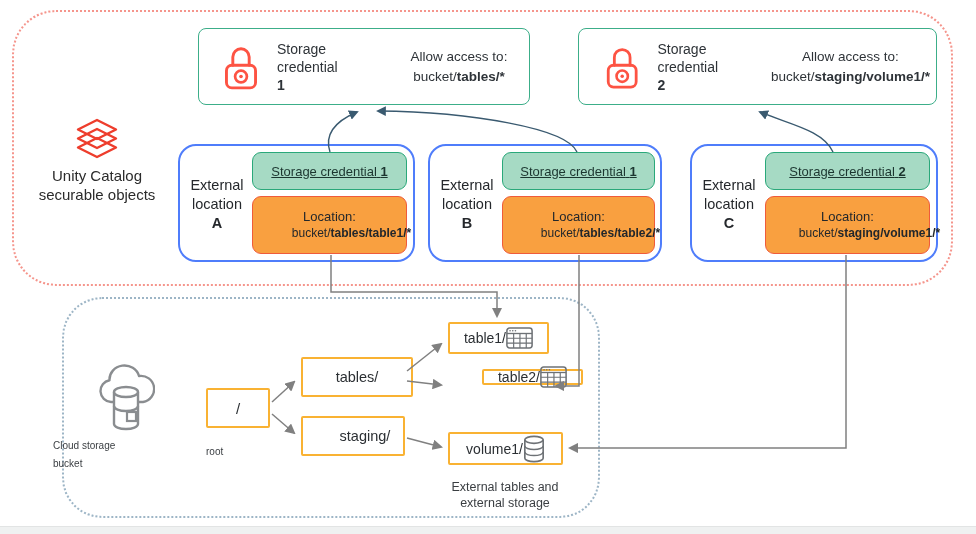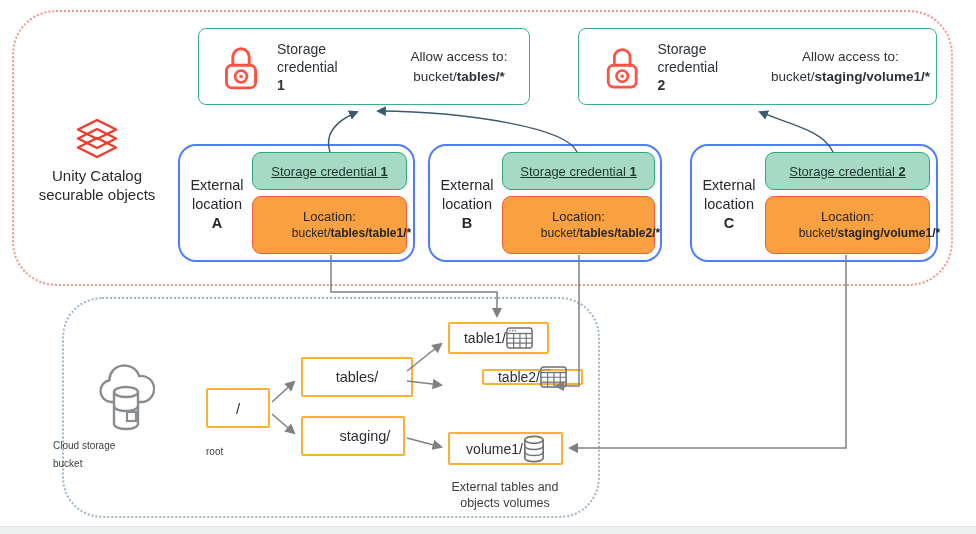--- a/index.html
+++ b/index.html
@@ -180,21 +180,21 @@
     <span>volume1/</span>
     <svg width="22" height="28" viewBox="0 0 24 30" fill="none">
       <ellipse cx="12" cy="5" rx="10" ry="3.8" stroke="#6e7276" stroke-width="1.8"></ellipse>
       <path d="M2 5 V25 a10 3.8 0 0 0 20 0 V5" stroke="#6e7276" stroke-width="1.8"></path>
       <path d="M2 11.8 a10 3.8 0 0 0 20 0 M2 18.4 a10 3.8 0 0 0 20 0" stroke="#6e7276" stroke-width="1.6"></path>
     </svg>
   </div>
 
   <div class="abs caption" style="left:420px;top:479px;width:170px;">
     <div>External tables and</div>
-    <div>objects volumes</div>
+    <div>external storage</div>
   </div>
 
   <svg class="abs overlay">
     <defs>
       <marker id="ah-gray" viewBox="0 0 10 10" refX="8" refY="5" markerWidth="7" markerHeight="7" orient="auto-start-reverse">
         <path d="M0 0 L10 5 L0 10 Z" fill="#808080"></path>
       </marker>
       <marker id="ah-dark" viewBox="0 0 10 10" refX="8" refY="5" markerWidth="7" markerHeight="7" orient="auto-start-reverse">
         <path d="M0 0 L10 5 L0 10 Z" fill="#3a5a70"></path>
       </marker>

